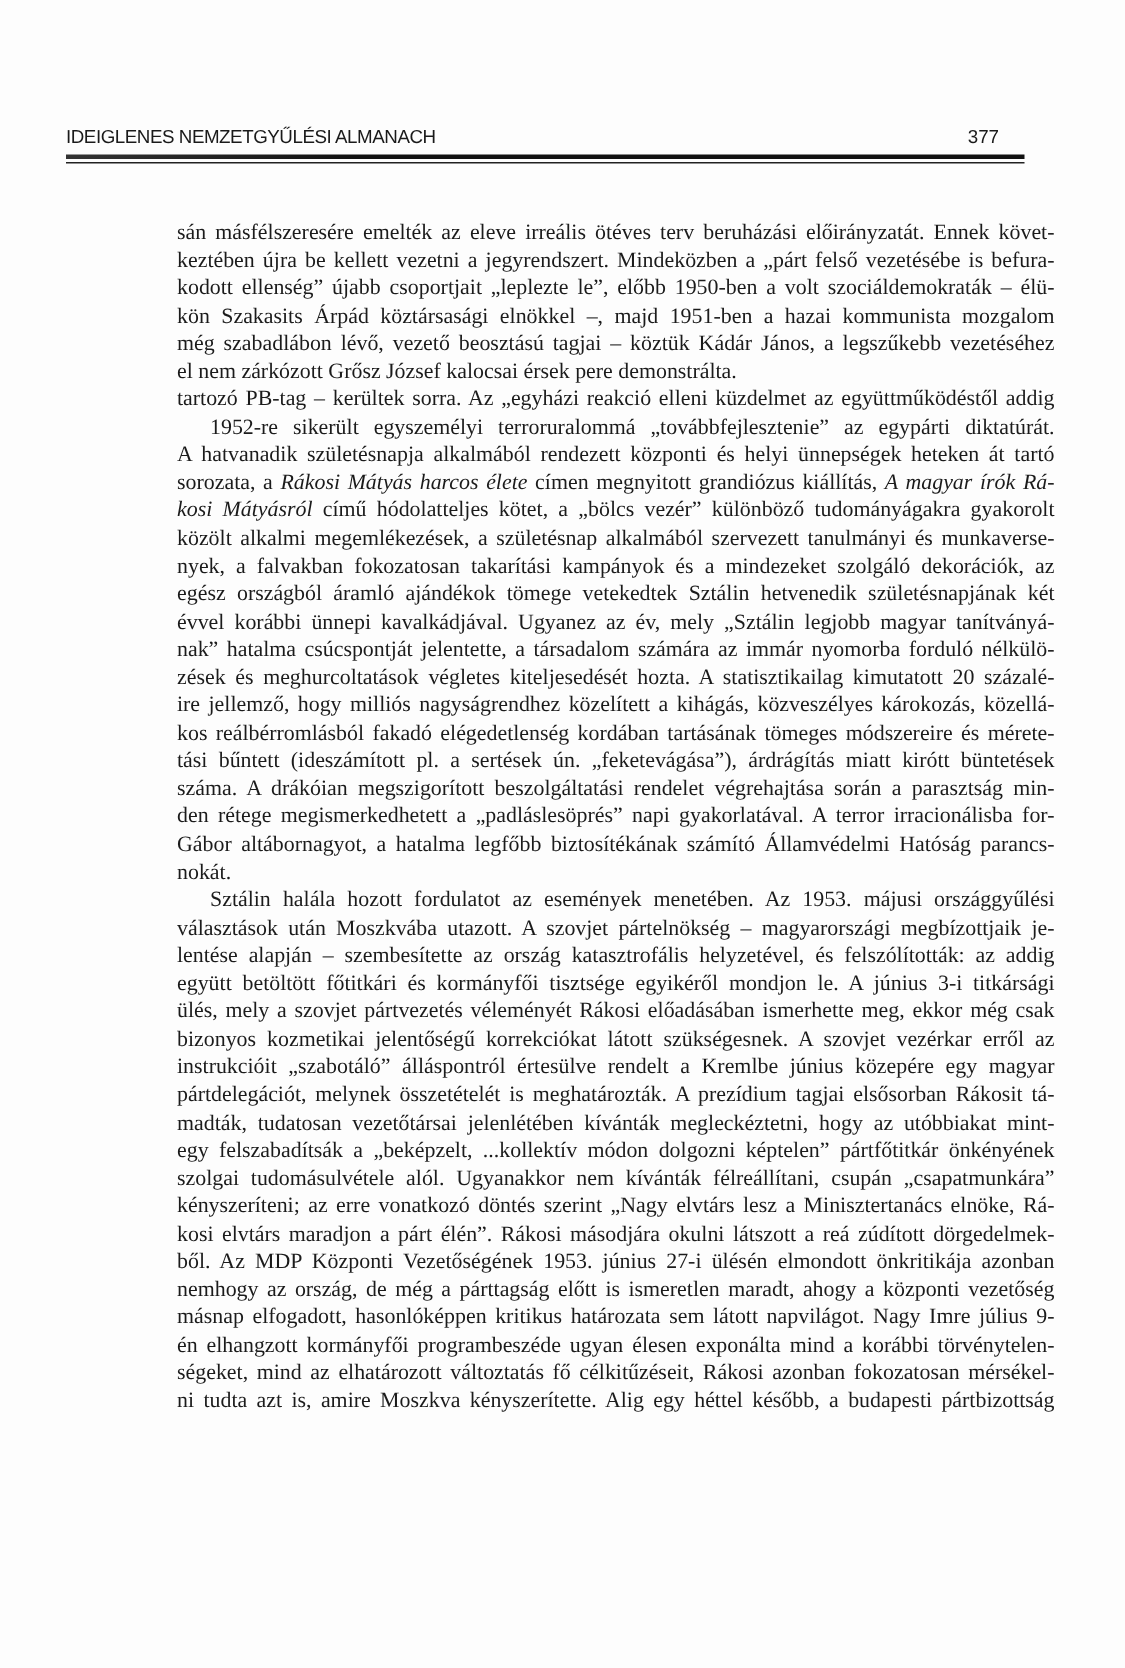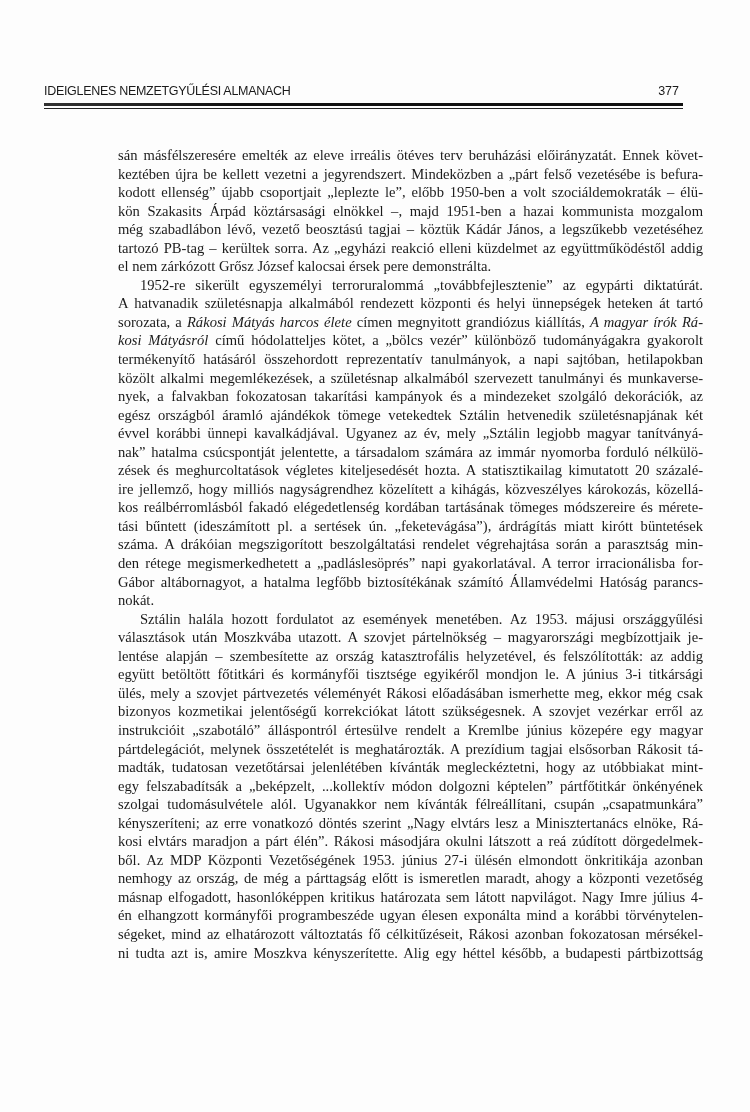--- a/index.html
+++ b/index.html
@@ -1,20 +1,20 @@
 <!DOCTYPE html>
 <html><head>
 <meta charset="utf-8">
 <style>
   html, body { margin: 0; padding: 0; background: #fdfdfd; }
   body { width: 750px; height: 1112px; position: relative; overflow: hidden; }
   .page { position: absolute; left: 0; top: 0; width: 602px; height: 1112px; background: #fdfdfd; }
   .header { position: absolute; left: 44px; top: 84px; width: 639px; height: 16px; }
   .running-title { position: absolute; left: 0; top: 0; font-family: "Liberation Sans", "DejaVu Sans", sans-serif; font-size: 12.5px; letter-spacing: -0.3px; color: #1a1a1a; }
-  .page-number { position: absolute; right: 4px; top: 0; font-family: "Liberation Sans", "DejaVu Sans", sans-serif; font-size: 12.5px; color: #1a1a1a; }
+  .page-number { position: absolute; right: 17px; top: 0; font-family: "Liberation Sans", "DejaVu Sans", sans-serif; font-size: 12.5px; color: #1a1a1a; }
   .rule-thick { position: absolute; left: 44px; top: 103px; width: 639px; height: 3px; background: linear-gradient(90deg, #333 0%, #111 30%, #111 100%); }
   .rule-thin { position: absolute; left: 44px; top: 108px; width: 639px; height: 1px; background: #222; }
   .body-text { position: absolute; left: 98px; top: 146px; width: 585px; font-family: "Liberation Serif", "DejaVu Serif", serif; font-size: 14.6px; line-height: 18.55px; color: #1b1b1b; text-align: justify; hyphens: manual; margin-left: 20px; }
   .line { display: block; white-space: nowrap; text-align: justify; text-align-last: justify; height: 18.55px; }
   .line.last { text-align-last: left; }
   .line.indent { padding-left: 22px; }
   i { }
 </style>
 </head>
 <body>
@@ -27,29 +27,28 @@
   <div class="rule-thick"></div>
   <div class="rule-thin"></div>
 
   <div class="body-text" id="body-text">
       <div>
         <span class="line">sán másfélszeresére emelték az eleve irreális ötéves terv beruházási előirányzatát. Ennek követ-</span>
         <span class="line">keztében újra be kellett vezetni a jegyrendszert. Mindeközben a „párt felső vezetésébe is befura-</span>
         <span class="line">kodott ellenség” újabb csoportjait „leplezte le”, előbb 1950-ben a volt szociáldemokraták – élü-</span>
         <span class="line">kön Szakasits Árpád köztársasági elnökkel –, majd 1951-ben a hazai kommunista mozgalom</span>
         <span class="line">még szabadlábon lévő, vezető beosztású tagjai – köztük Kádár János, a legszűkebb vezetéséhez</span>
+        <span class="line last">el nem zárkózott Grősz József kalocsai érsek pere demonstrálta.</span>
         <span class="line">tartozó PB-tag – kerültek sorra. Az „egyházi reakció elleni küzdelmet az együttműködéstől addig</span>
-        <span class="line last">el nem zárkózott Grősz József kalocsai érsek pere demonstrálta.</span>
       </div>
       <div>
         <span class="line indent">1952-re sikerült egyszemélyi terroruralommá „továbbfejlesztenie” az egypárti diktatúrát.</span>
         <span class="line">A hatvanadik születésnapja alkalmából rendezett központi és helyi ünnepségek heteken át tartó</span>
         <span class="line">sorozata, a <i>Rákosi Mátyás harcos élete</i> címen megnyitott grandiózus kiállítás, <i>A magyar írók Rá-</i></span>
         <span class="line"><i>kosi Mátyásról</i> című hódolatteljes kötet, a „bölcs vezér” különböző tudományágakra gyakorolt</span>
-        <span class="line">termékenyítő hatásáról összehordott reprezentatív tanulmányok, a napi sajtóban, hetilapokban</span>
         <span class="line">közölt alkalmi megemlékezések, a születésnap alkalmából szervezett tanulmányi és munkaverse-</span>
         <span class="line">nyek, a falvakban fokozatosan takarítási kampányok és a mindezeket szolgáló dekorációk, az</span>
         <span class="line">egész országból áramló ajándékok tömege vetekedtek Sztálin hetvenedik születésnapjának két</span>
         <span class="line">évvel korábbi ünnepi kavalkádjával. Ugyanez az év, mely „Sztálin legjobb magyar tanítványá-</span>
         <span class="line">nak” hatalma csúcspontját jelentette, a társadalom számára az immár nyomorba forduló nélkülö-</span>
         <span class="line">zések és meghurcoltatások végletes kiteljesedését hozta. A statisztikailag kimutatott 20 százalé-</span>
         <span class="line">ire jellemző, hogy milliós nagyságrendhez közelített a kihágás, közveszélyes károkozás, közellá-</span>
         <span class="line">kos reálbérromlásból fakadó elégedetlenség kordában tartásának tömeges módszereire és mérete-</span>
         <span class="line">tási bűntett (ideszámított pl. a sertések ún. „feketevágása”), árdrágítás miatt kirótt büntetések</span>
         <span class="line">száma. A drákóian megszigorított beszolgáltatási rendelet végrehajtása során a parasztság min-</span>
@@ -66,19 +65,19 @@
         <span class="line">bizonyos kozmetikai jelentőségű korrekciókat látott szükségesnek. A szovjet vezérkar erről az</span>
         <span class="line">instrukcióit „szabotáló” álláspontról értesülve rendelt a Kremlbe június közepére egy magyar</span>
         <span class="line">pártdelegációt, melynek összetételét is meghatározták. A prezídium tagjai elsősorban Rákosit tá-</span>
         <span class="line">madták, tudatosan vezetőtársai jelenlétében kívánták megleckéztetni, hogy az utóbbiakat mint-</span>
         <span class="line">egy felszabadítsák a „beképzelt, ...kollektív módon dolgozni képtelen” pártfőtitkár önkényének</span>
         <span class="line">szolgai tudomásulvétele alól. Ugyanakkor nem kívánták félreállítani, csupán „csapatmunkára”</span>
         <span class="line">kényszeríteni; az erre vonatkozó döntés szerint „Nagy elvtárs lesz a Minisztertanács elnöke, Rá-</span>
         <span class="line">kosi elvtárs maradjon a párt élén”. Rákosi másodjára okulni látszott a reá zúdított dörgedelmek-</span>
         <span class="line">ből. Az MDP Központi Vezetőségének 1953. június 27-i ülésén elmondott önkritikája azonban</span>
         <span class="line">nemhogy az ország, de még a párttagság előtt is ismeretlen maradt, ahogy a központi vezetőség</span>
-        <span class="line">másnap elfogadott, hasonlóképpen kritikus határozata sem látott napvilágot. Nagy Imre július 4-</span>
+        <span class="line">másnap elfogadott, hasonlóképpen kritikus határozata sem látott napvilágot. Nagy Imre július 9-</span>
         <span class="line">én elhangzott kormányfői programbeszéde ugyan élesen exponálta mind a korábbi törvénytelen-</span>
         <span class="line">ségeket, mind az elhatározott változtatás fő célkitűzéseit, Rákosi azonban fokozatosan mérsékel-</span>
         <span class="line">ni tudta azt is, amire Moszkva kényszerítette. Alig egy héttel később, a budapesti pártbizottság</span>
       </div>
     </div>
 </div>
 
 </body></html>

